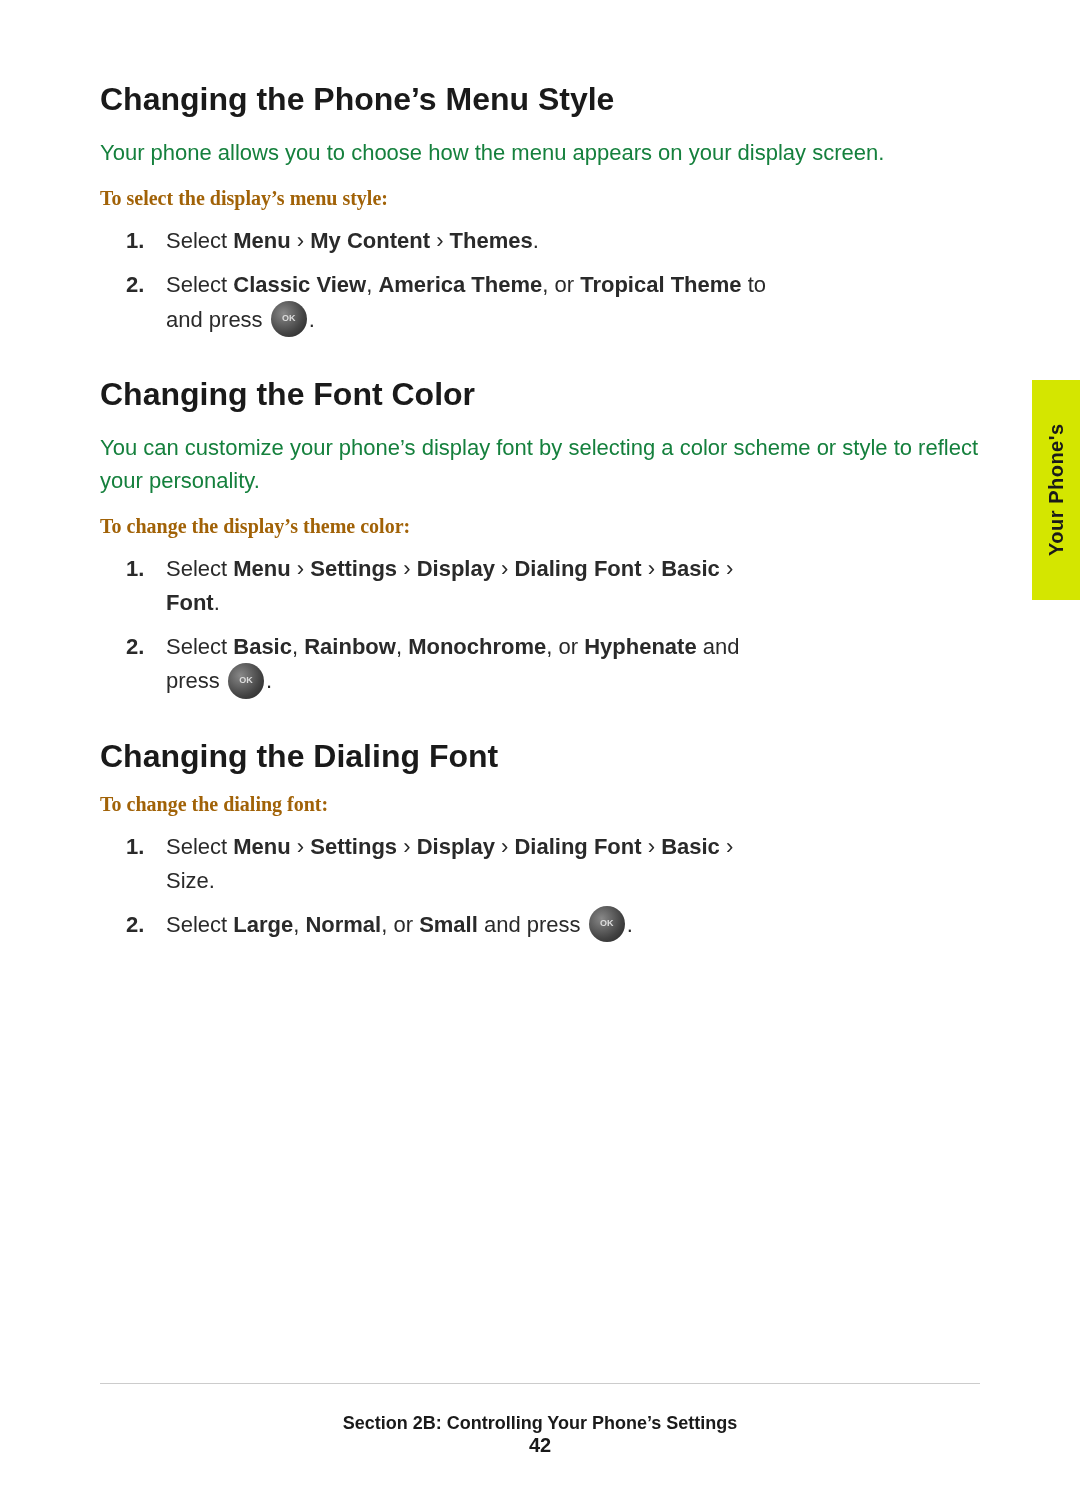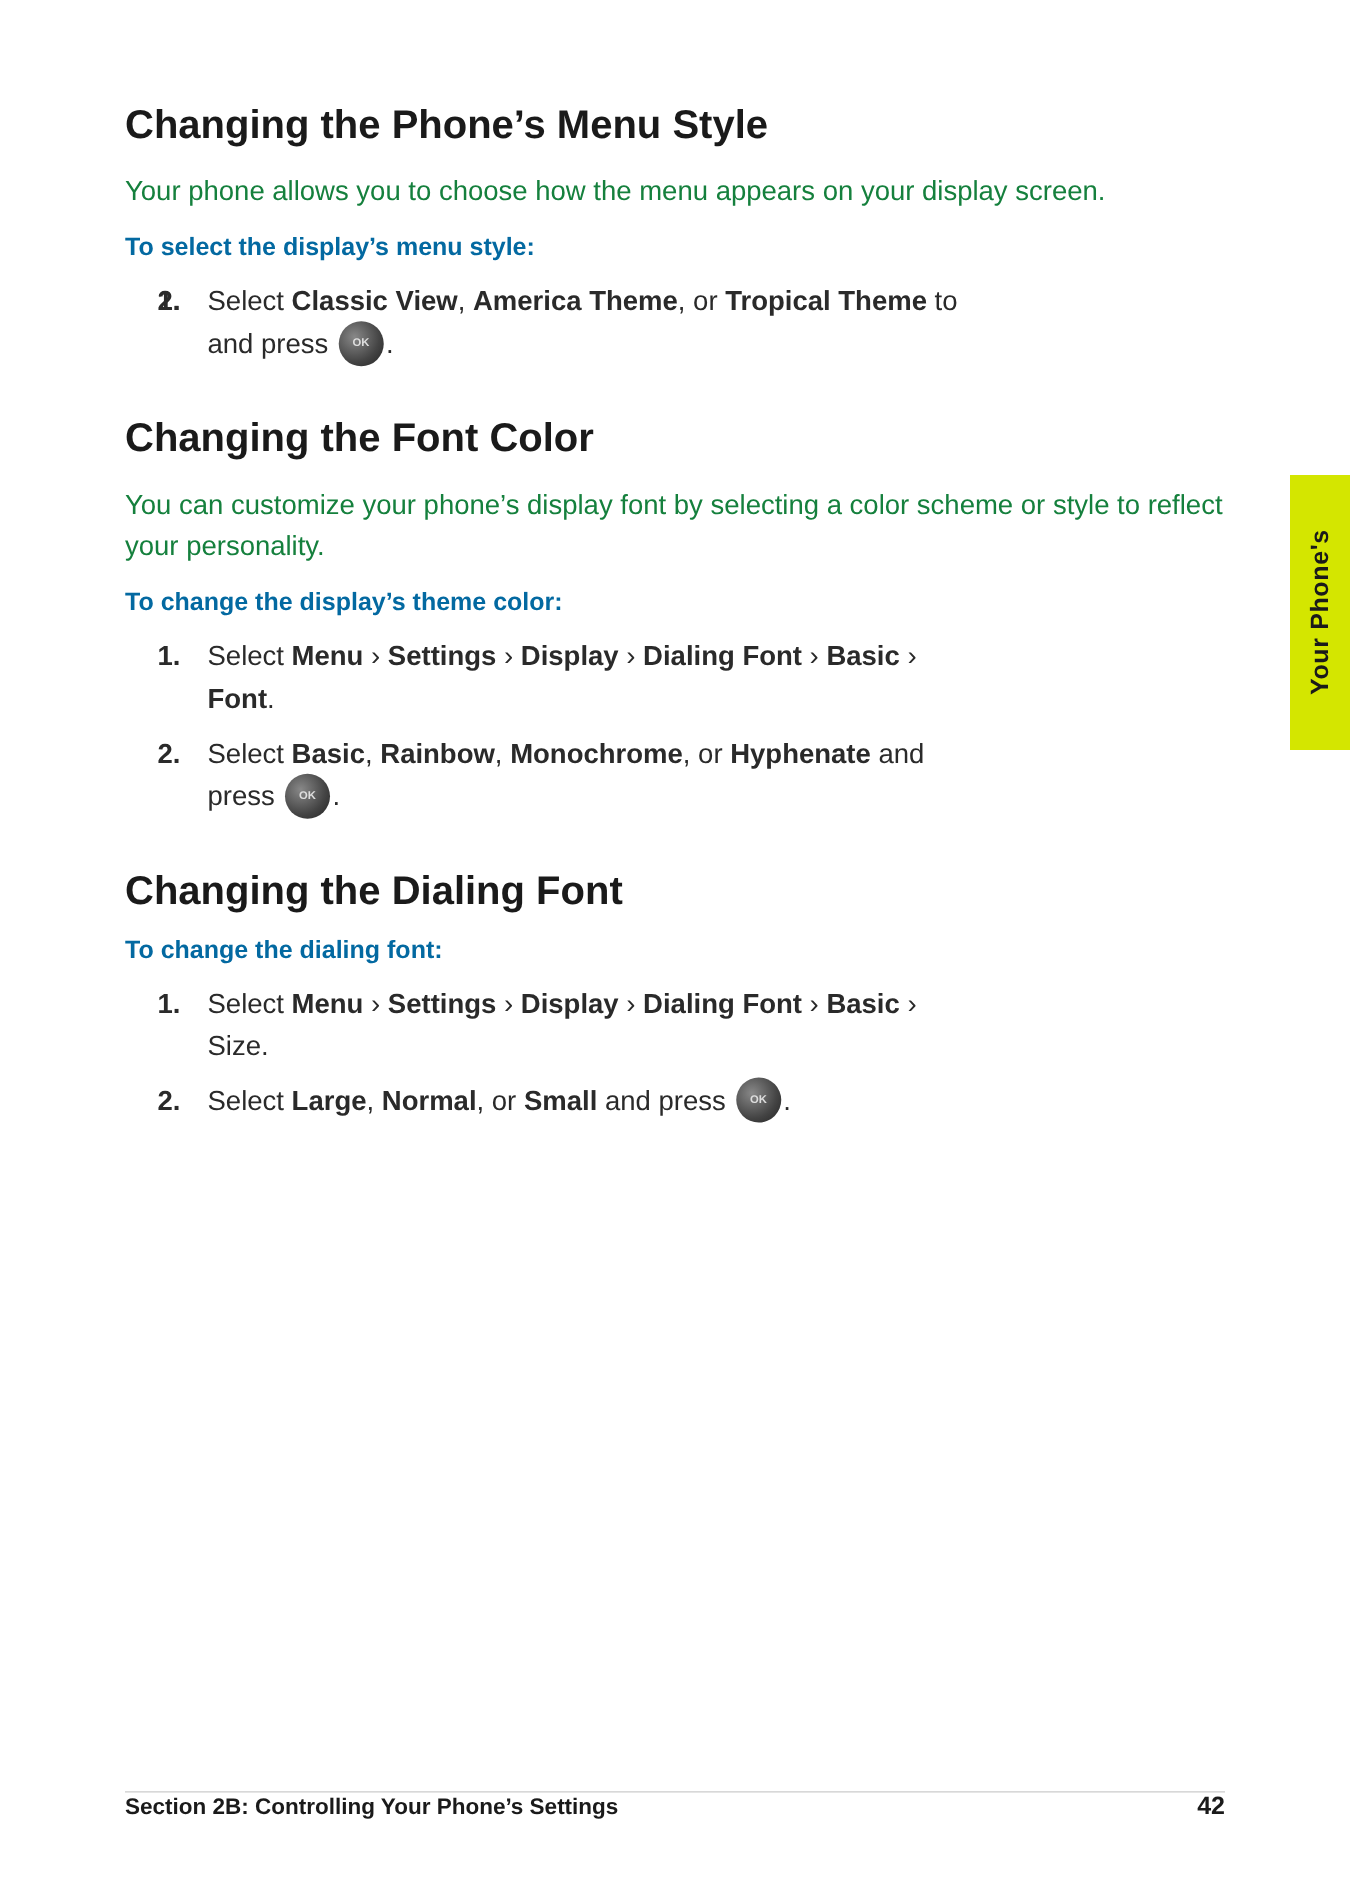--- a/index.html
+++ b/index.html
@@ -36,23 +36,24 @@
     .section-body {
       font-size: 22px;
       color: #15803d;
       line-height: 1.5;
       margin-bottom: 18px;
     }
 
     .instruction-label {
       font-size: 20px;
       font-weight: 700;
-      color: #0369a1;
+      color: #a16207;
       margin-bottom: 14px;
       margin-top: 4px;
+      font-family: Liberation Serif, serif;
     }
 
     .steps-list {
       list-style: none;
       margin-left: 30px;
       margin-bottom: 28px;
     }
 
     .steps-list li {
       font-size: 22px;
@@ -131,21 +132,22 @@
     
     .page-footer {
       position: absolute;
       bottom: 55px;
       left: 100px;
       right: 100px;
       display: flex;
       justify-content: space-between;
       align-items: center;
       border-top: 1px solid #ccc;
-      padding-top: 0;
+      padding-top: 29px;
+      flex-direction: column;
     }
 
     .footer-section-text {
       font-size: 18px;
       font-weight: 700;
       color: #1a1a1a;
     }
 
     .footer-page-num {
       font-size: 20px;
@@ -158,20 +160,23 @@
 
 <div class="page-container">
 
   <div class="section-block">
     <h2 class="section-title">Changing the Phone’s Menu Style</h2>
     <p class="section-body">Your phone allows you to choose how the menu appears on your display screen.</p>
     <p class="instruction-label">To select the display’s menu style:</p>
     <ol class="steps-list">
       <li>
         <span class="step-num">1.</span>
+        <span class="step-content">
+          Select <span class="bold">Menu</span> › <span class="bold">My Content</span> › <span class="bold">Themes</span>.
+        </span>
       </li>
       <li>
         <span class="step-num">2.</span>
         <span class="step-content">
           Select <span class="bold">Classic View</span>, <span class="bold">America Theme</span>, or <span class="bold">Tropical Theme</span> to<br>
           <span>and press </span><span class="ok-button-icon"></span><span>.</span>
         </span>
       </li>
     </ol>
   </div>

